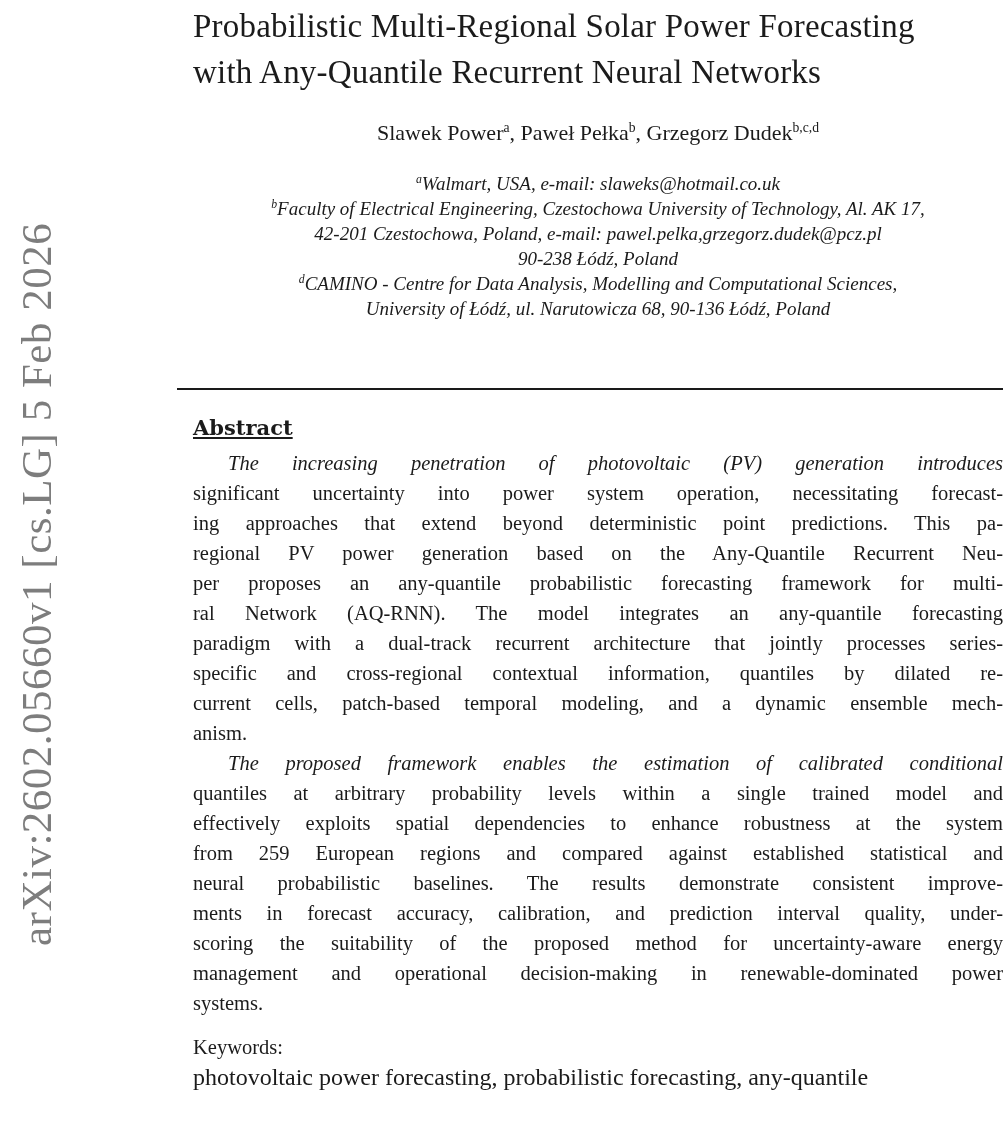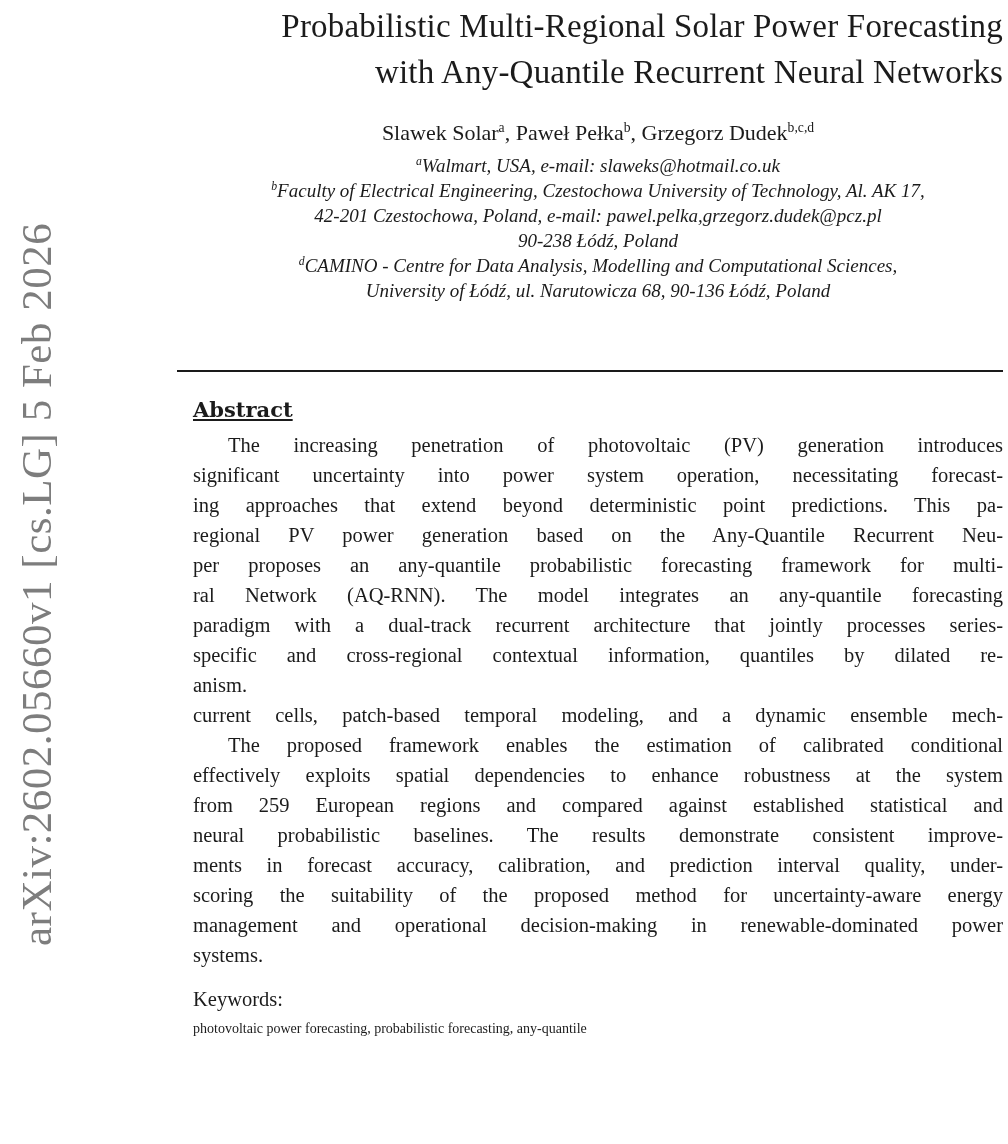--- a/index.html
+++ b/index.html
@@ -32,35 +32,35 @@
   #main {
     position: absolute;
     left: 193px;
     top: 0;
     width: 810px;
   }
   .title {
     margin-top: 3px;
     font-size: 33px;
     line-height: 46px;
-    text-align: right;
+    text-align: left;
     letter-spacing: 0.2px;
   }
   .authors {
     margin-top: 24px;
     font-size: 22px;
     line-height: 28px;
     text-align: center;
   }
   .authors sup, .affil sup {
     font-size: 62%;
     line-height: 0;
   }
   .affils {
-    margin-top: 6px;
+    margin-top: 24px;
     font-size: 19px;
     line-height: 25px;
     text-align: center;
     font-style: italic;
   }
   .rule {
     margin-top: 67px;
     margin-left: -16px;
     width: 826px;
     height: 2px;
@@ -79,49 +79,50 @@
     font-size: 20.5px;
   }
   .abs-line {
     line-height: 30px;
     text-align: justify;
     text-align-last: justify;
     white-space: normal;
   }
   .abs-line.indent {
     text-indent: 35px;
+    font-style: italic;
   }
   .abs-line.para-last {
     text-align-last: left;
   }
   .keywords-label {
     margin-top: 14px;
     font-size: 20.5px;
     line-height: 30px;
   }
   .keywords-text {
-    font-size: 14px;
+    font-size: 24px;
     line-height: 30px;
   }
 </style>
 </head>
 <body>
 
 <div id="page" style="background: rgb(255, 255, 255); color: rgb(27, 27, 27);">
 
   <div id="watermark" style="color: rgb(125, 125, 125);">arXiv:2602.05660v1  [cs.LG]  5 Feb 2026</div>
 
   <div id="main">
 
     <div class="title">
       <div>Probabilistic Multi-Regional Solar Power Forecasting</div>
       <div>with Any-Quantile Recurrent Neural Networks</div>
     </div>
 
-    <div class="authors" id="authors"><span>Slawek Solar</span><sup>a</sup>, <span>Paweł Pełka</span><sup>b</sup>, <span>Grzegorz Dudek</span><sup>b,c,d</sup></div>
+    <div class="authors" id="authors"><span>Slawek Power</span><sup>a</sup>, <span>Paweł Pełka</span><sup>b</sup>, <span>Grzegorz Dudek</span><sup>b,c,d</sup></div>
 
     <div class="affils" id="affils">
         <div class="affil"><sup>a</sup>Walmart, USA, e-mail: slaweks@hotmail.co.uk</div>
         <div class="affil"><sup>b</sup>Faculty of Electrical Engineering, Czestochowa University of Technology, Al. AK 17,</div>
         <div class="affil">42-201 Czestochowa, Poland, e-mail: pawel.pelka,grzegorz.dudek@pcz.pl</div>
         <div class="affil">90-238 Łódź, Poland</div>
         <div class="affil"><sup>d</sup>CAMINO - Centre for Data Analysis, Modelling and Computational Sciences,</div>
         <div class="affil">University of Łódź, ul. Narutowicza 68, 90-136 Łódź, Poland</div>
       </div>
 
@@ -132,25 +133,26 @@
     <div class="abstract-body" id="abstract-body">
         <div>
           <div class="abs-line indent">The increasing penetration of photovoltaic (PV) generation introduces</div>
           <div class="abs-line">significant uncertainty into power system operation, necessitating forecast-</div>
           <div class="abs-line">ing approaches that extend beyond deterministic point predictions.  This pa-</div>
           <div class="abs-line">regional PV power generation based on the Any-Quantile Recurrent Neu-</div>
           <div class="abs-line">per proposes an any-quantile probabilistic forecasting framework for multi-</div>
           <div class="abs-line">ral Network (AQ-RNN). The model integrates an any-quantile forecasting</div>
           <div class="abs-line">paradigm with a dual-track recurrent architecture that jointly processes series-</div>
           <div class="abs-line">specific and cross-regional contextual information, quantiles by dilated re-</div>
+          <div class="abs-line">current cells, patch-based temporal modeling, and a dynamic ensemble mech-</div>
           <div class="abs-line para-last">anism.</div>
-          <div class="abs-line">current cells, patch-based temporal modeling, and a dynamic ensemble mech-</div>
         </div>
         <div>
           <div class="abs-line indent">The proposed framework enables the estimation of calibrated conditional</div>
+          <div class="abs-line">quantiles at arbitrary probability levels within a single trained model and</div>
           <div class="abs-line">effectively exploits spatial dependencies to enhance robustness at the system</div>
           <div class="abs-line">from 259 European regions and compared against established statistical and</div>
           <div class="abs-line">neural probabilistic baselines.  The results demonstrate consistent improve-</div>
           <div class="abs-line">ments in forecast accuracy, calibration, and prediction interval quality, under-</div>
           <div class="abs-line">scoring the suitability of the proposed method for uncertainty-aware energy</div>
           <div class="abs-line">management and operational decision-making in renewable-dominated power</div>
           <div class="abs-line para-last">systems.</div>
         </div>
       </div>
 

